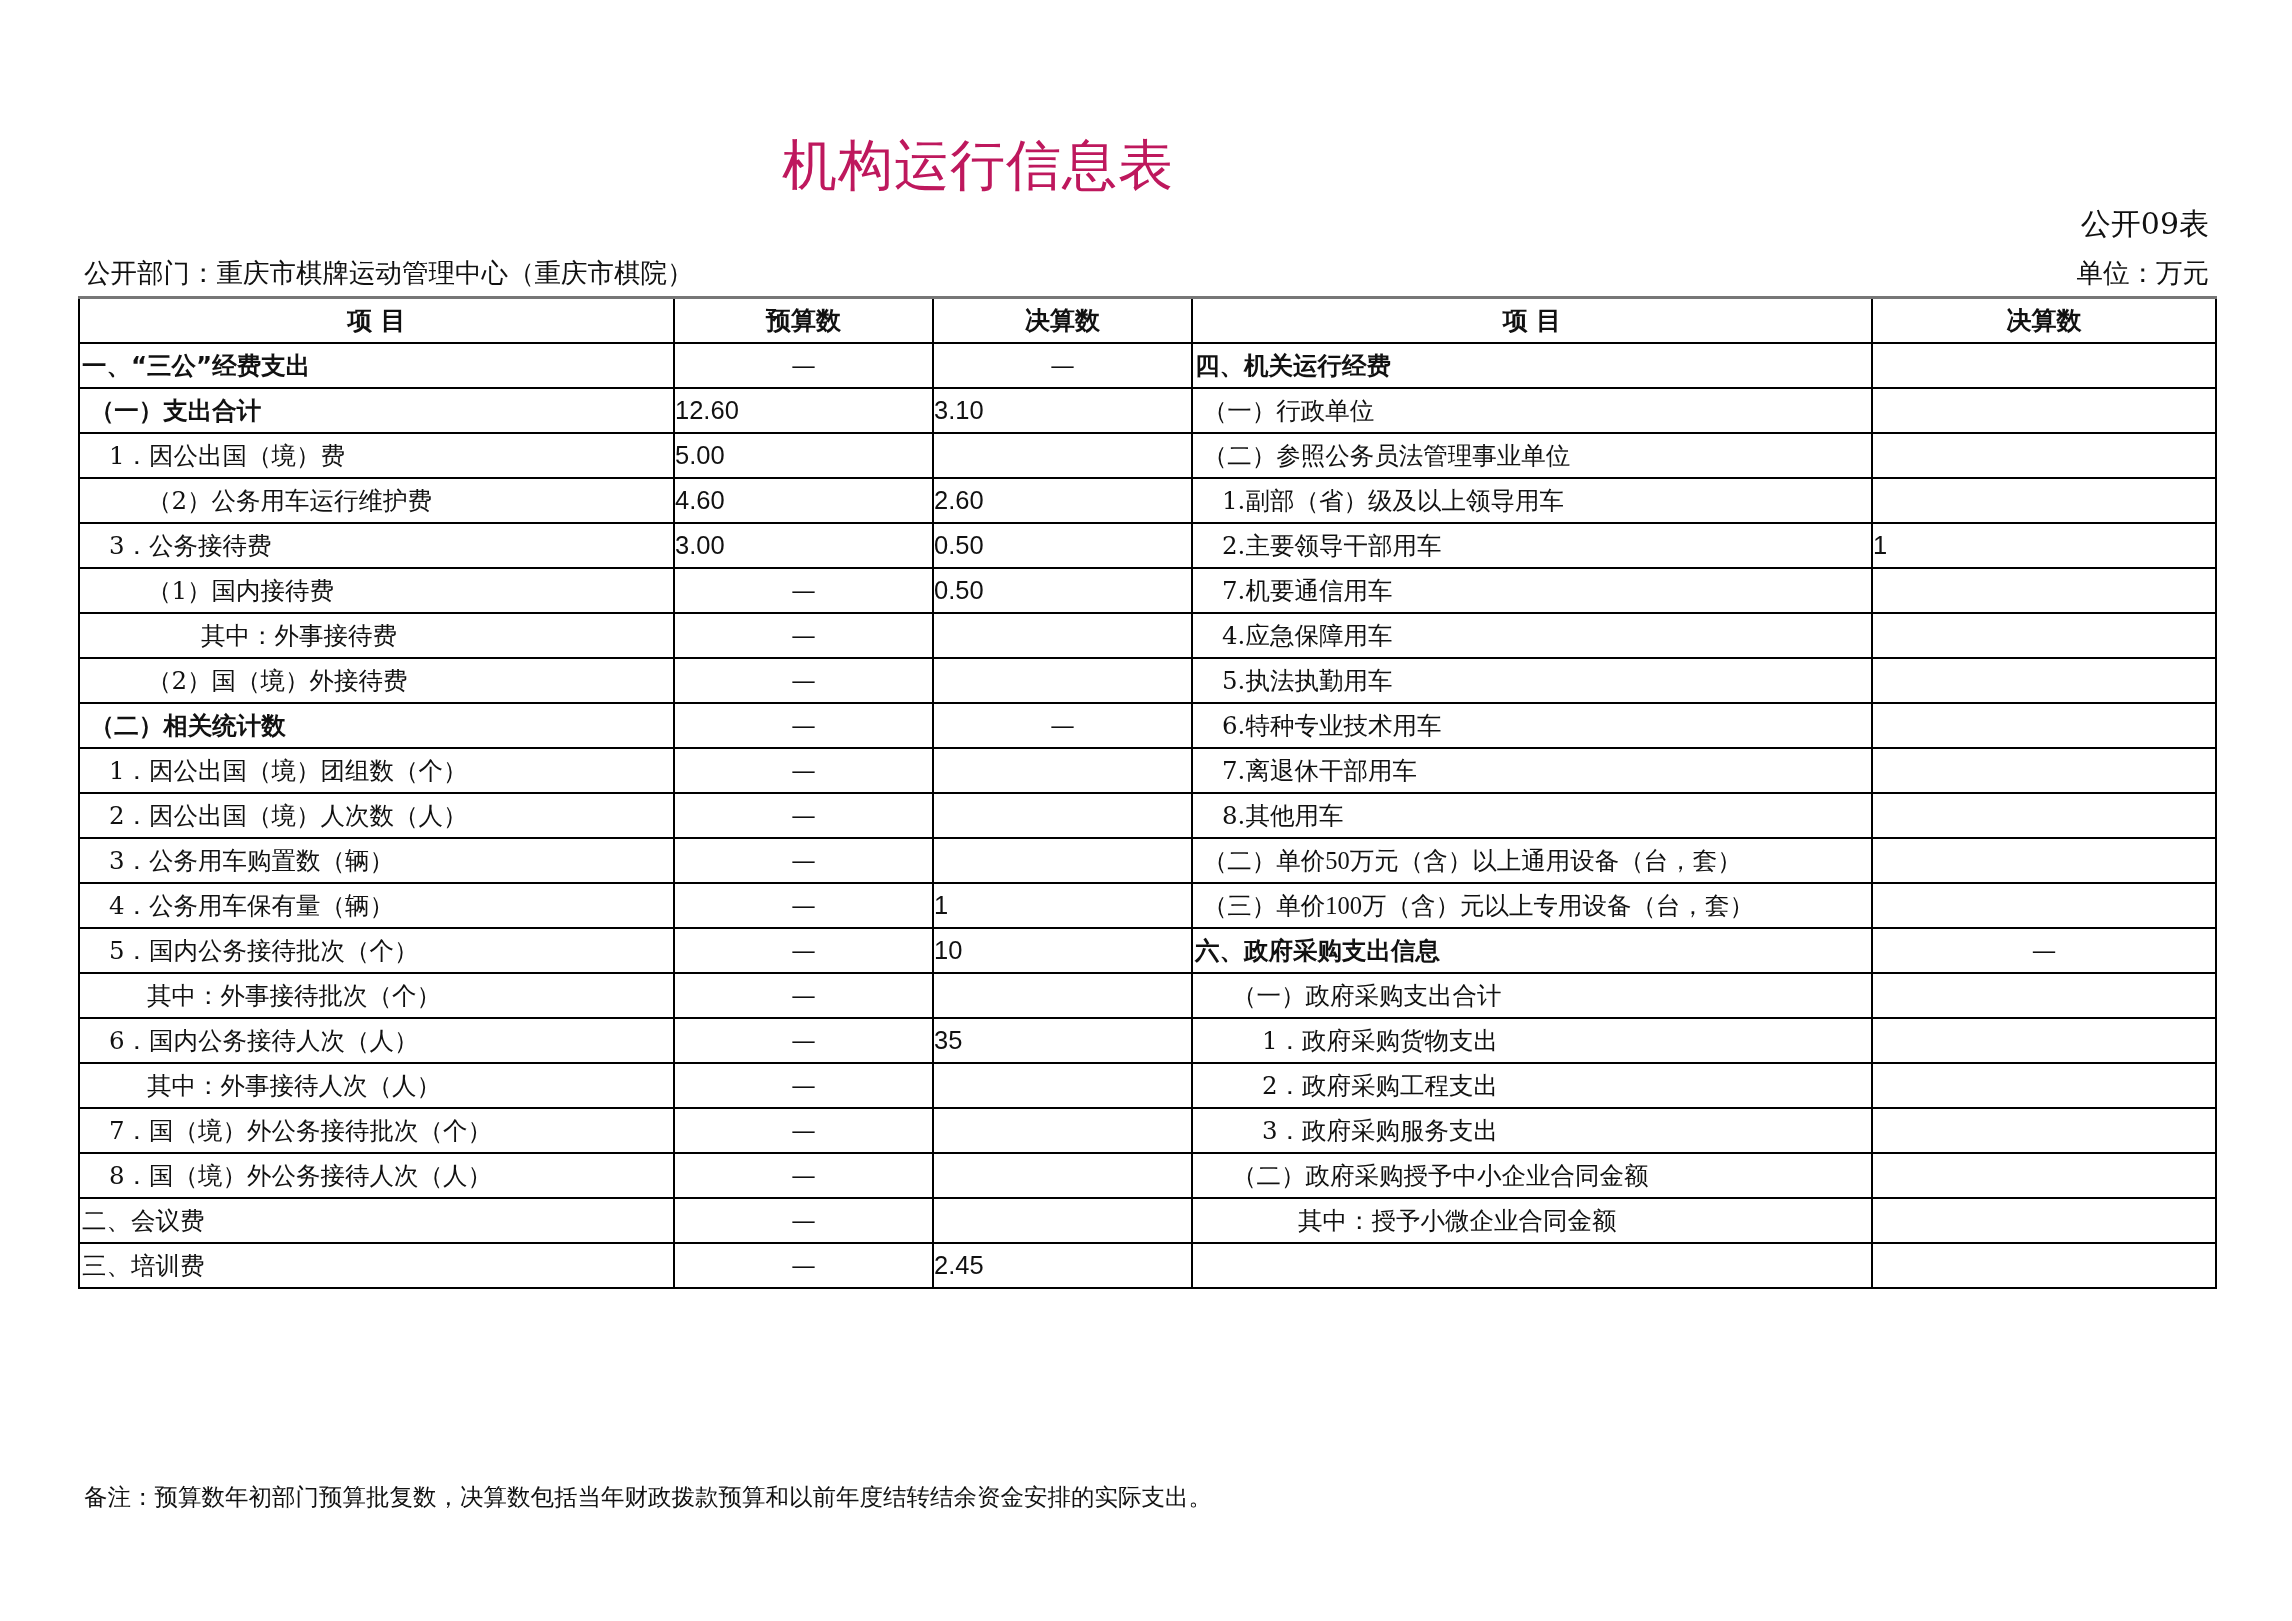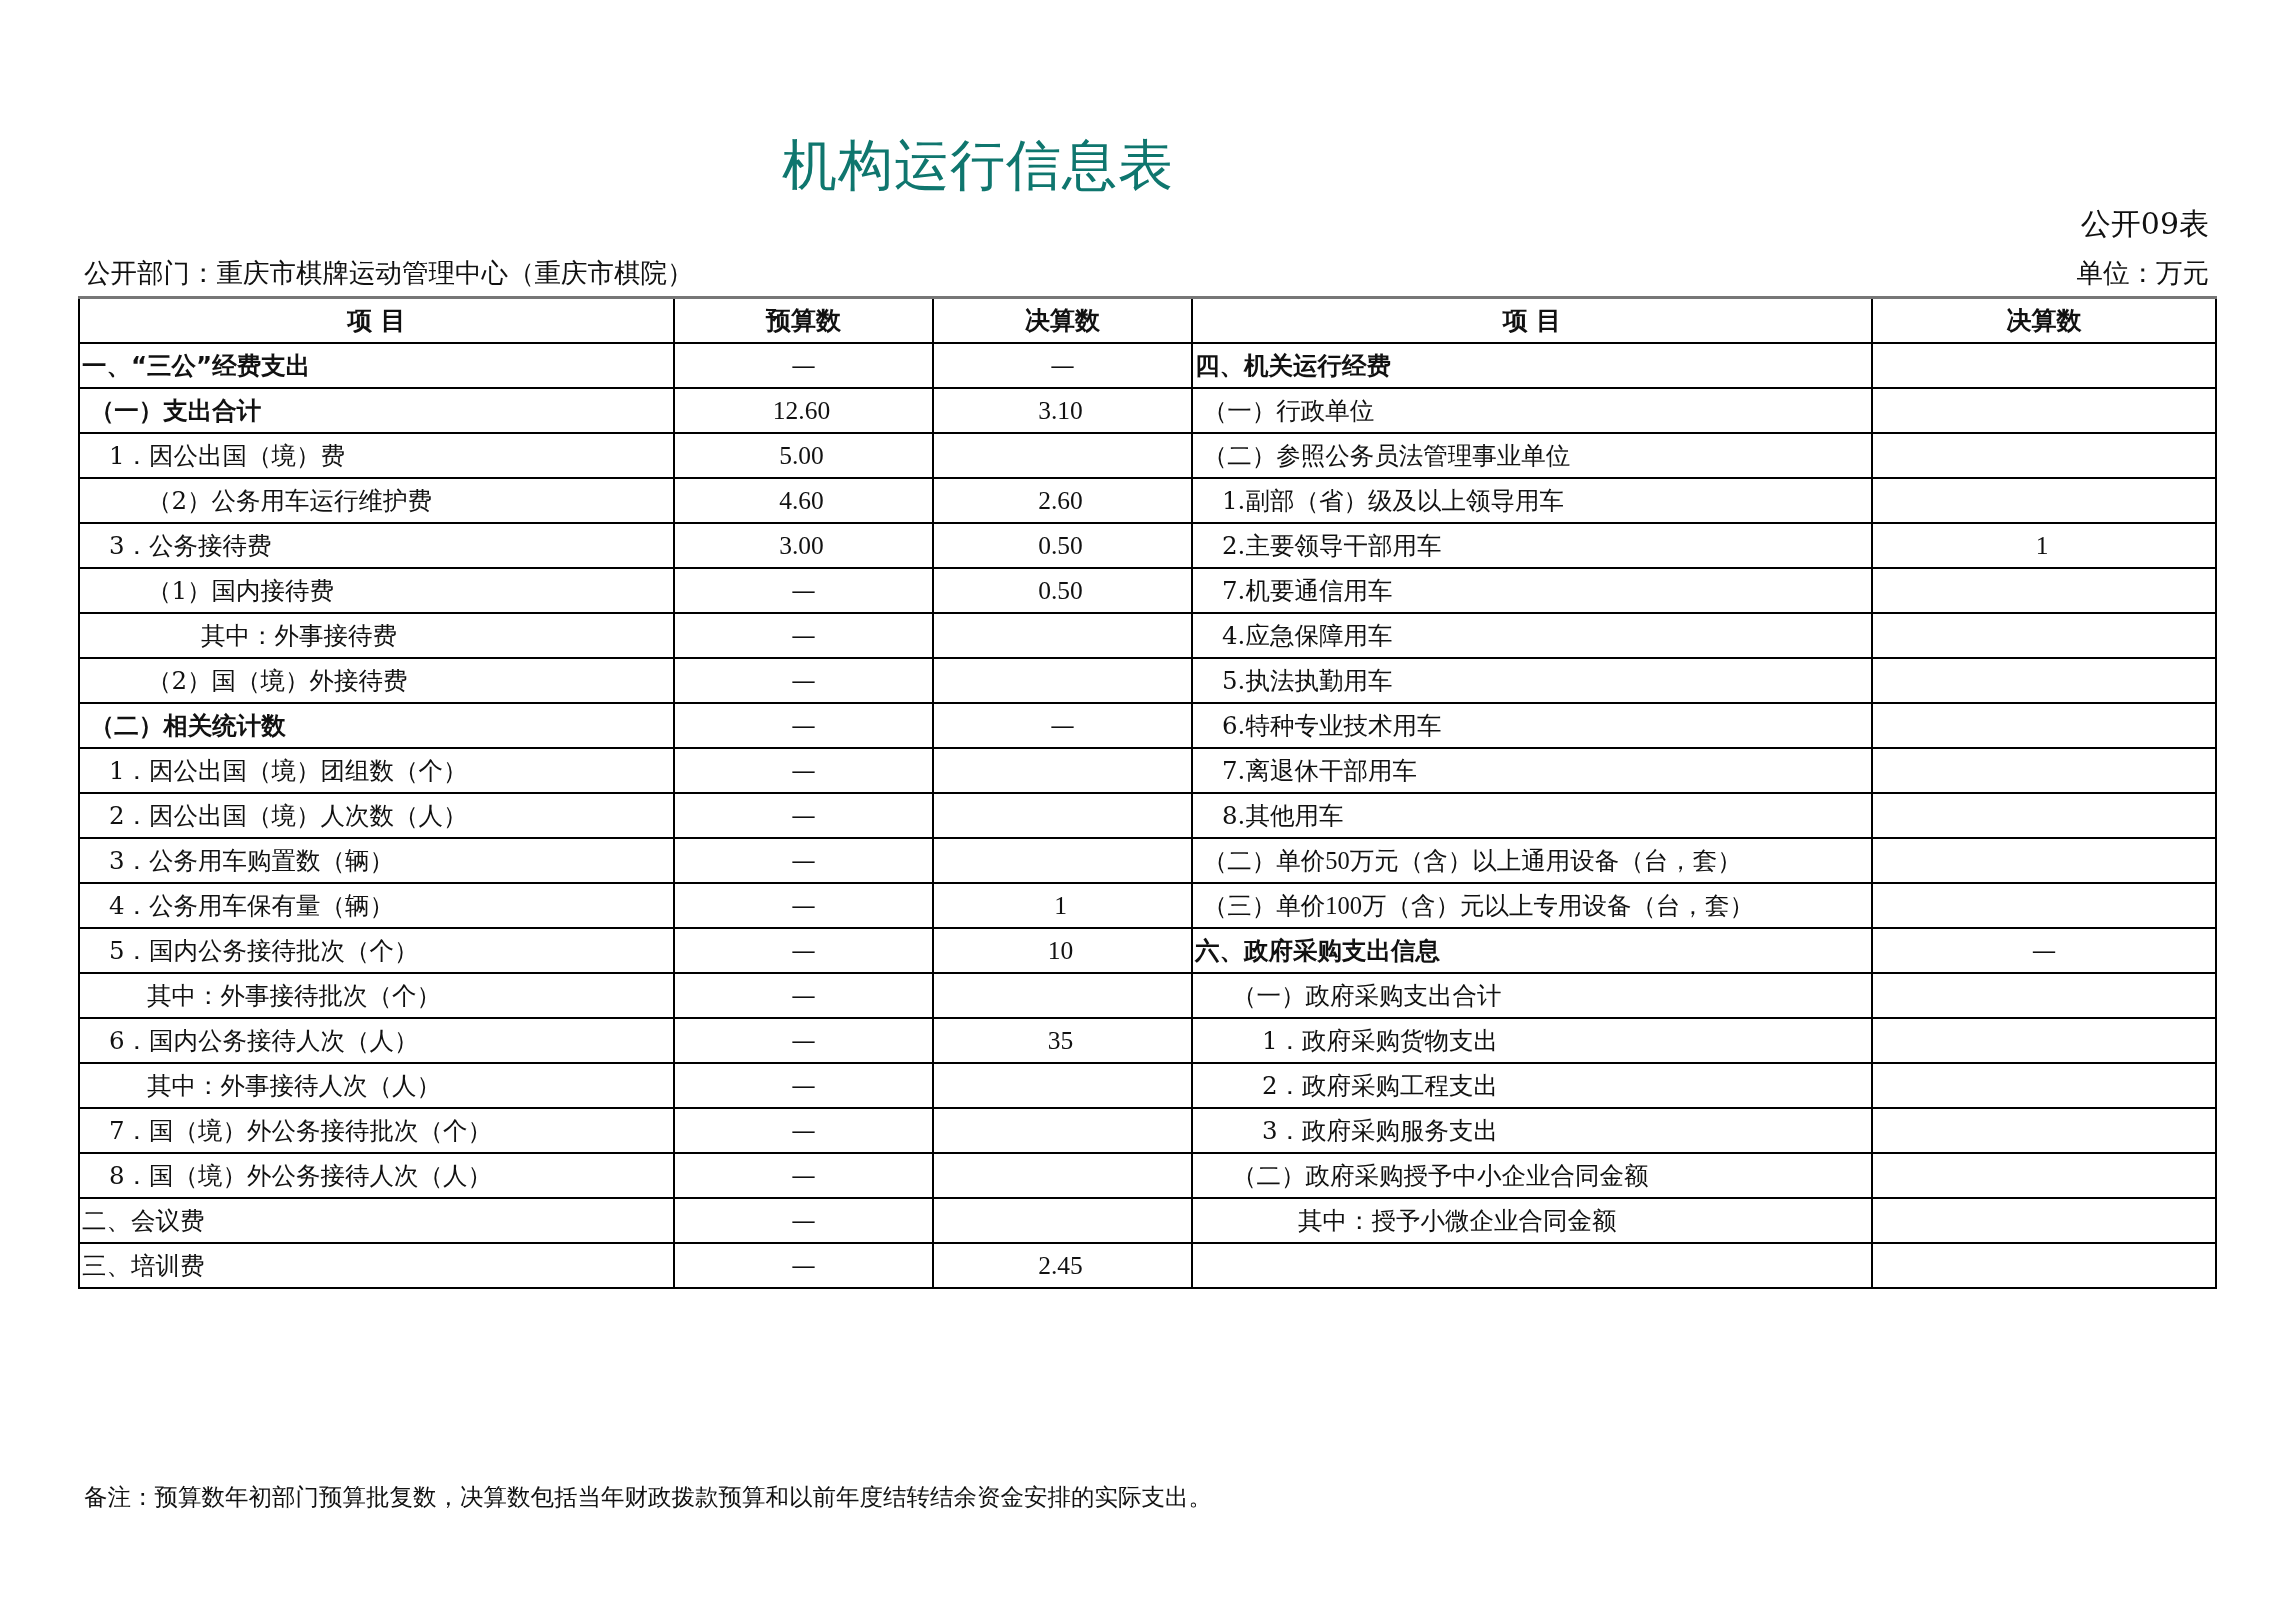--- a/index.html
+++ b/index.html
@@ -1,30 +1,30 @@
 <!DOCTYPE html>
 <html><head>
 <meta charset="utf-8">
 <style>
   html, body { margin:0; padding:0; background:#ffffff; }
   body { width:2293px; height:1621px; position:relative; overflow:hidden;
          font-family:"DejaVu Serif","Liberation Serif",serif; color:#111; }
   .title { position:absolute; left:0; width:1956px; top:133px; text-align:center;
-           font-family:"DejaVu Sans","Liberation Sans",sans-serif; font-size:55px; line-height:65px; letter-spacing:1px; color:#0f766e; }
+           font-family:"DejaVu Sans","Liberation Sans",sans-serif; font-size:55px; line-height:65px; letter-spacing:1px; color:#be185d; }
   .form-no { position:absolute; right:84px; top:206px; font-size:30px; line-height:35px; }
   .dept { position:absolute; left:84px; top:255px; font-size:26.5px; line-height:35px; }
   .unit { position:absolute; right:84px; top:255px; font-size:26.5px; line-height:35px; }
   .tbl { position:absolute; left:78px; top:296px; width:2137px; border-collapse:collapse; table-layout:fixed; }
   .tbl col.c1 { width:595px; } .tbl col.c2 { width:259px; } .tbl col.c3 { width:259px; }
   .tbl col.c4 { width:680px; } .tbl col.c5 { width:344px; }
   .tbl th, .tbl td { border:2.9px solid #000; height:43px; padding:0; font-size:24.5px; line-height:43px;
                      white-space:nowrap; overflow:hidden; }
   .tbl tr.head th { border-top:3.9px solid #777; font-weight:bold; text-align:center;
                     font-family:"DejaVu Sans","Liberation Sans",sans-serif; font-size:25px; }
-  .tbl td.num { text-align:center; padding-right:3.9px; font-family:Liberation Serif, serif; font-size:25.5px; }
+  .tbl td.num { text-align:left; padding-right:3.9px; font-family:Liberation Sans, sans-serif; font-size:25.5px; }
   .tbl td.dash { text-align:center; }
   .tbl td.lbl { text-align:left; }
   .bold { font-weight:bold; font-family:"DejaVu Sans","Liberation Sans",sans-serif; }
   .i0 { padding-left:2px !important; } .i1 { padding-left:9.8px !important;font-family:Liberation Serif, serif; }
   .i2 { padding-left:29px !important; } .i3 { padding-left:67px !important; }
   .i4 { padding-left:121px !important; } .i5 { padding-left:39px !important; }
   .i6 { padding-left:69px !important; } .i7 { padding-left:105px !important; }
   .note { position:absolute; left:84px; top:1482px; font-size:23.5px; line-height:31px; }
 </style>
 </head>

